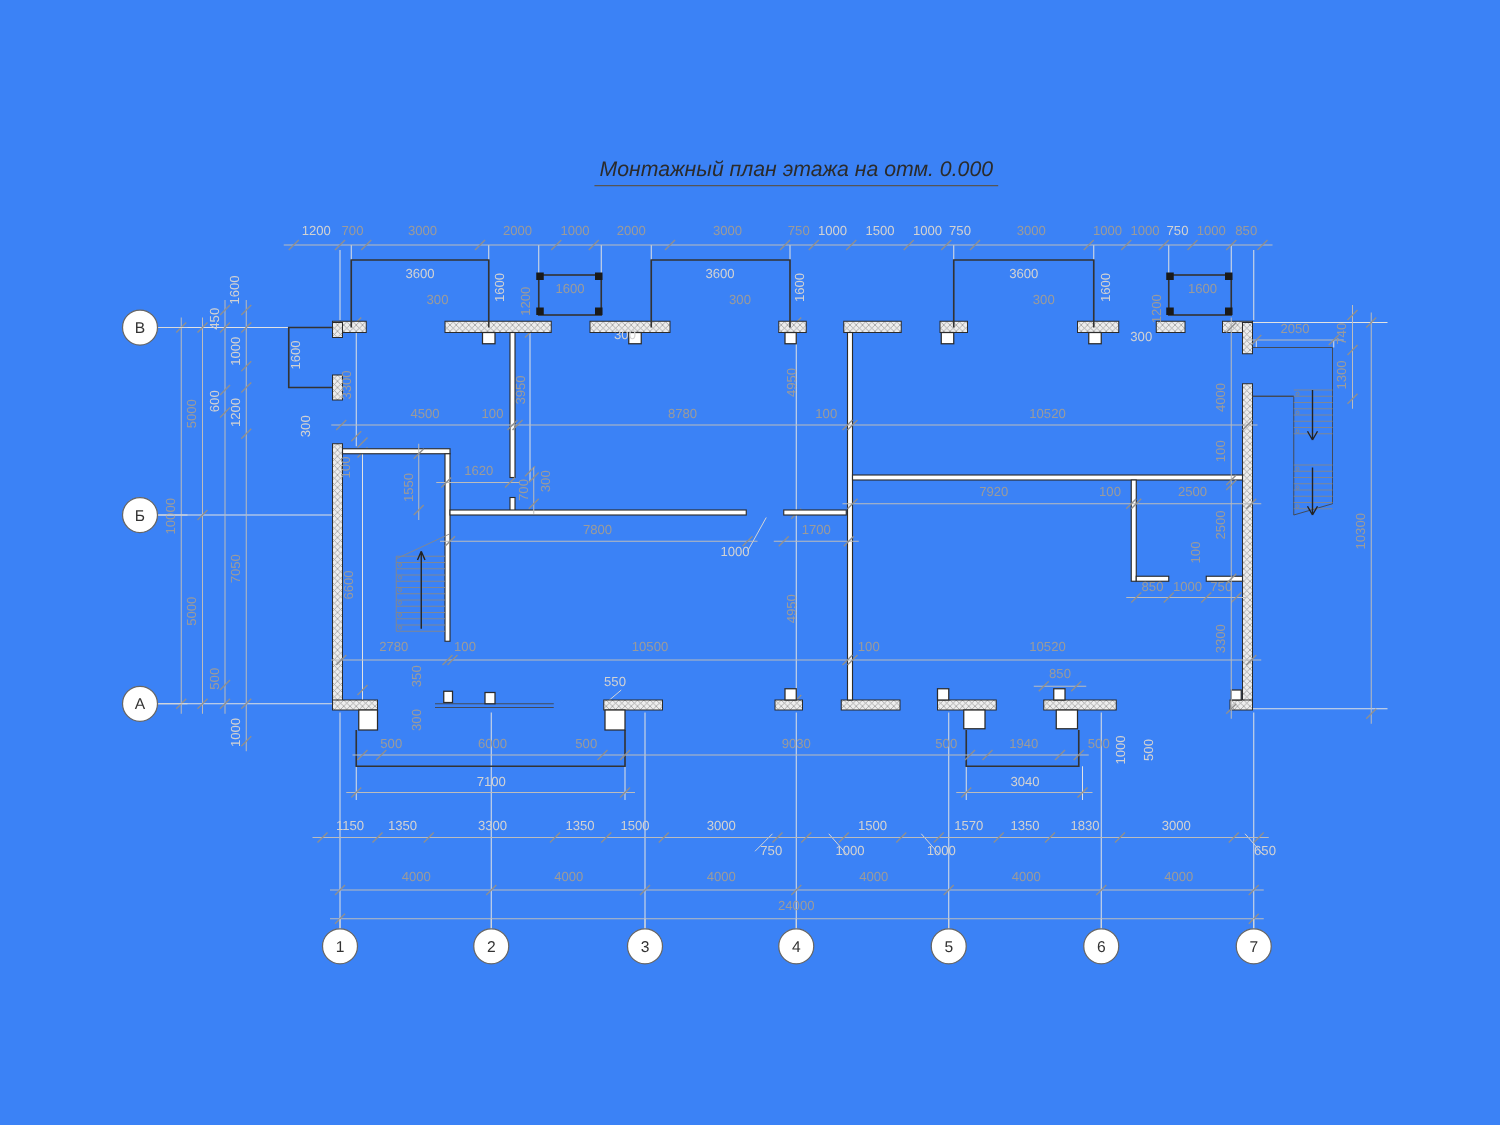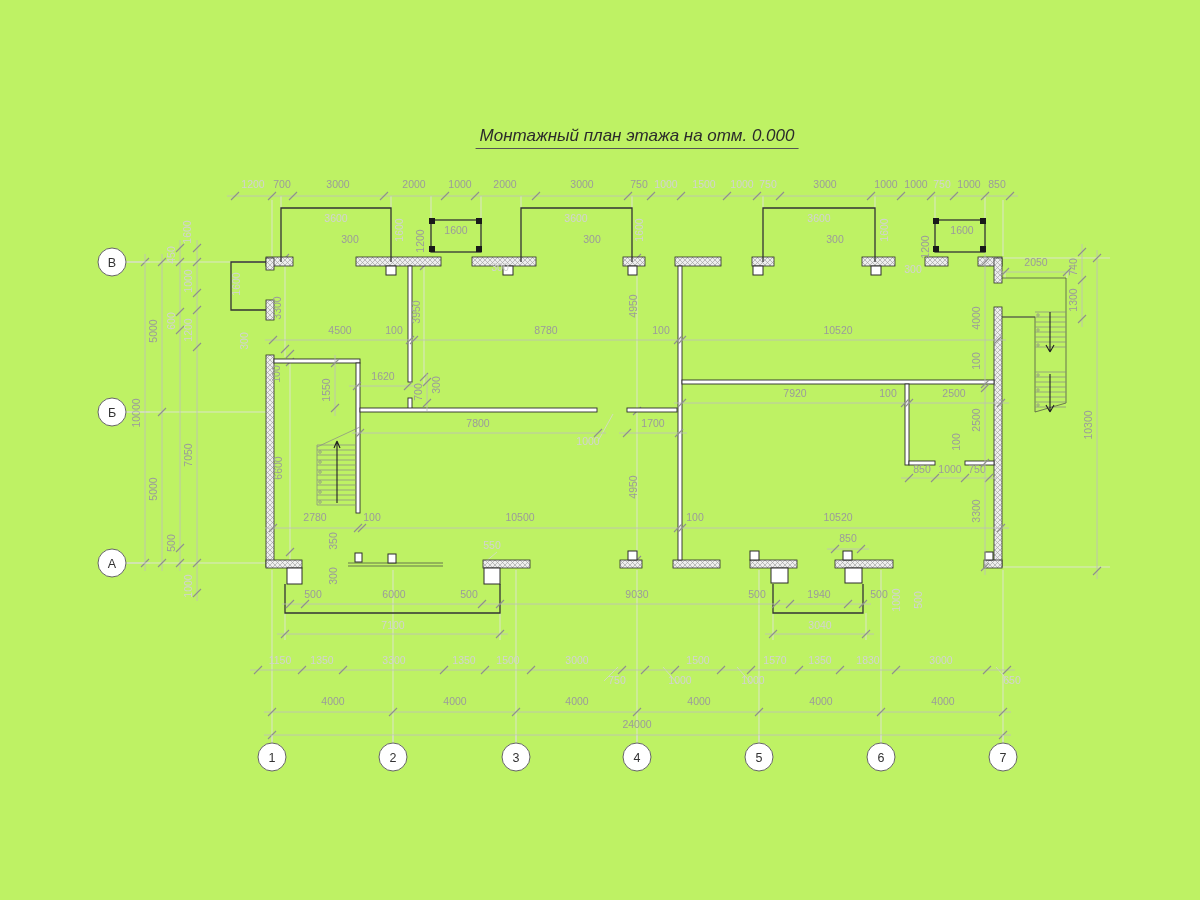--- a/index.html
+++ b/index.html
@@ -1,16 +1,16 @@
 <!DOCTYPE html>
 <html><head>
 <meta charset="utf-8">
 <style>
   html,body{margin:0;padding:0;background:#fff;}
-  #page{position:relative;width:1200px;height:900px;background:#bef264;overflow:hidden;
+  #page{position:relative;width:1200px;height:900px;background:#3b82f6;overflow:hidden;
         font-family:"Liberation Sans",sans-serif;}
   #plan-title{position:absolute;top:126px;left:637px;transform:translateX(-50%);
         font-size:17px;font-style:italic;color:#2b2b2b;border-bottom:1px solid #555;
         padding:0 4px 2px 4px;white-space:nowrap;}
   svg{position:absolute;top:0;left:0;}
   .dimline{stroke:#bcbcbc;stroke-width:0.8;fill:none;}
   .tick{stroke:#8f8f8f;stroke-width:1.1;}
   .dimtext{font:10.5px "Liberation Sans",sans-serif;fill:#9b9b9b;text-anchor:middle;}
   .dimtext.light{fill:#d2d2d2;}
   .ext{stroke:#e2e2e2;stroke-width:0.8;fill:none;}

